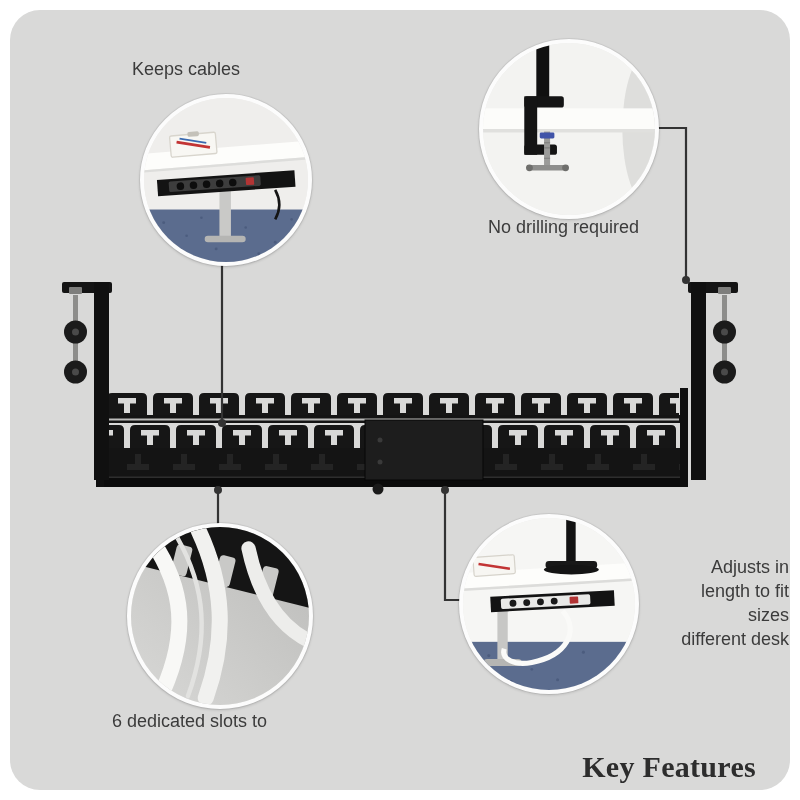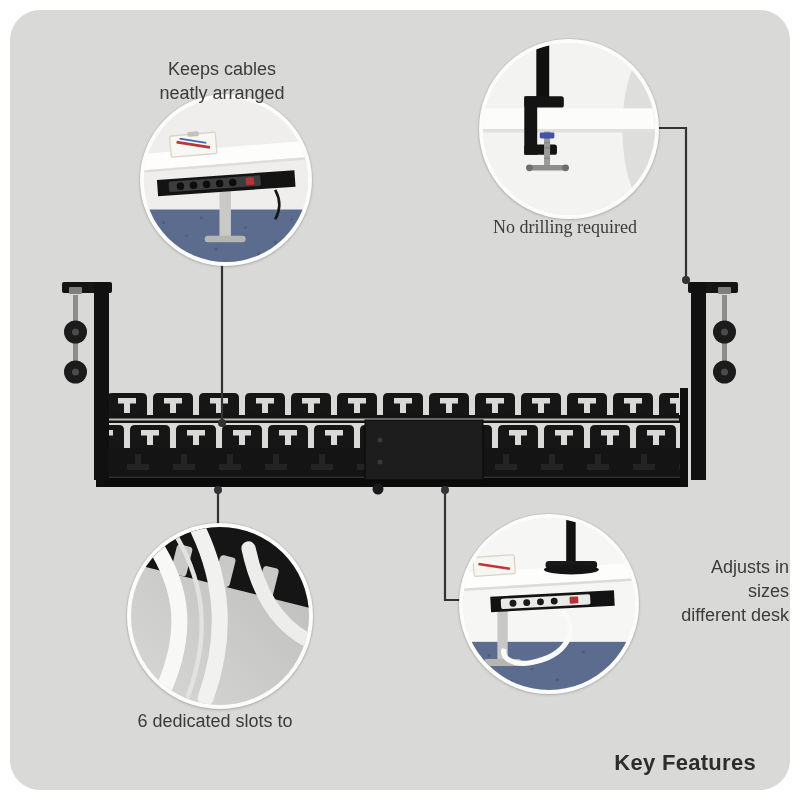--- a/index.html
+++ b/index.html
@@ -2,24 +2,24 @@
 <html><head>
 <meta charset="utf-8">
 <style>
   html,body{margin:0;padding:0;background:#ffffff;}
   .canvas{position:relative;width:800px;height:800px;background:#ffffff;overflow:hidden;
           font-family:"Liberation Sans",sans-serif;}
   .panel{position:absolute;left:10px;top:10px;width:780px;height:780px;
          background:#d9d9d8;border-radius:30px;}
   .abs{position:absolute;}
   .label{position:absolute;color:#3b3b3b;font-size:18px;line-height:1.33;font-weight:400;}
-  .center{text-align:center;}
+  .center{text-align:left;}
   .nowrap{white-space:nowrap;}
-  .heading{position:absolute;right:44px;top:750px;font-size:22px;font-weight:700;
-           color:#2d2d2d;letter-spacing:0.3px;}
+  .heading{position:absolute;right:44px;top:750px;font-size:30px;font-weight:700;
+           color:#2d2d2d;letter-spacing:0.3px;font-family:Liberation Serif, serif;}
   .photo-circle{position:absolute;border-radius:50%;border:4px solid #fcfcfc;overflow:hidden;
                 background:#ededeb;box-shadow:0 1px 3px rgba(0,0,0,.18),0 0 0 1px rgba(0,0,0,.05);}
   .photo-circle svg{display:block;width:100%;height:100%;}
   svg{display:block;}
 </style>
 </head>
 <body>
 
 <div class="canvas">
 
@@ -218,32 +218,32 @@
         <circle cx="45" cy="48.5" r="2" fill="#1a1a1a"></circle>
           <circle cx="53" cy="48.5" r="2" fill="#1a1a1a"></circle>
         <rect x="62" y="46.5" width="5" height="4" rx="0.5" fill="#b23434"></rect>
       </g>
       <path d="M58,54 C68,66 60,80 40,84 C30,86 22,82 24,76" stroke="#fafaf8" stroke-width="3" fill="none"></path>
     </svg>
   </div>
 
   <div class="label center" style="left:132px;top:58px;width:180px;">
     <div class="nowrap">Keeps cables</div>
-    <div class="nowrap">neatly arranged</div>
-  </div>
-
-  <div class="label center" style="left:470px;top:216px;width:190px;font-family:Liberation Serif, serif;">
+  </div>
+
+  <div class="label center" style="left:488px;top:216px;width:190px;">
     <div class="nowrap">No drilling required</div>
   </div>
 
   <div class="label center" style="left:112px;top:710px;width:206px;">
     <div class="nowrap">6 dedicated slots to</div>
   </div>
 
   <div class="label" style="left:644px;top:556px;width:145px;text-align:right;">
     <div class="nowrap">Adjusts in</div>
+    <div class="nowrap">length to fit</div>
     <div class="nowrap">sizes</div>
     <div class="nowrap">different desk</div>
   </div>
 
   <div class="heading">Key Features</div>
 
 </div>
 
 </body></html>

